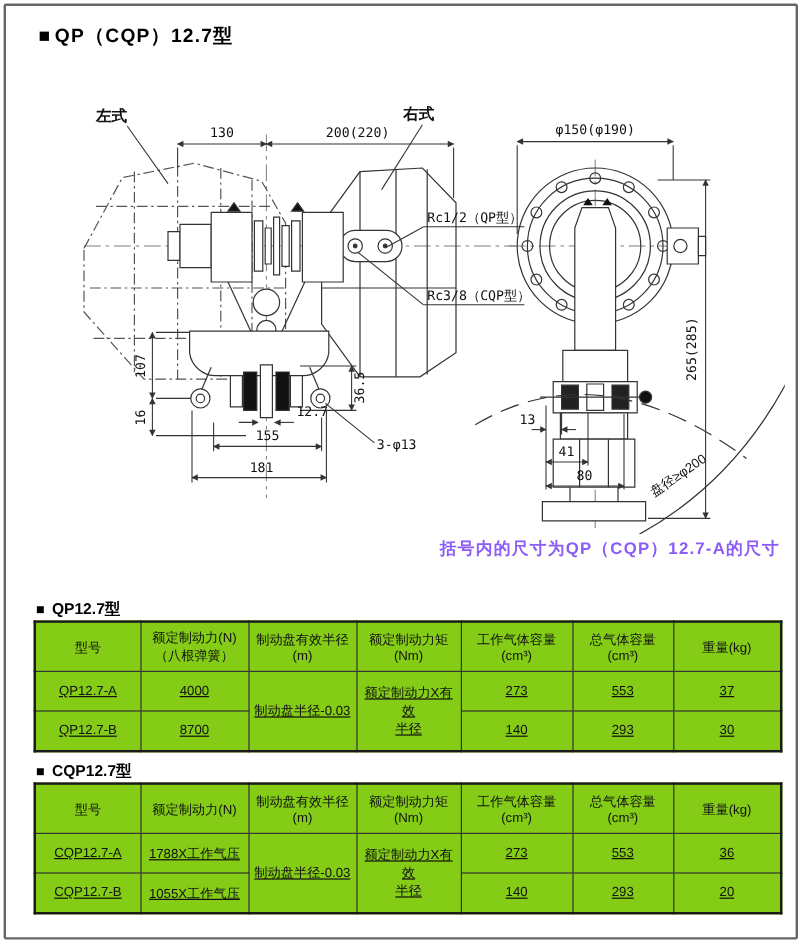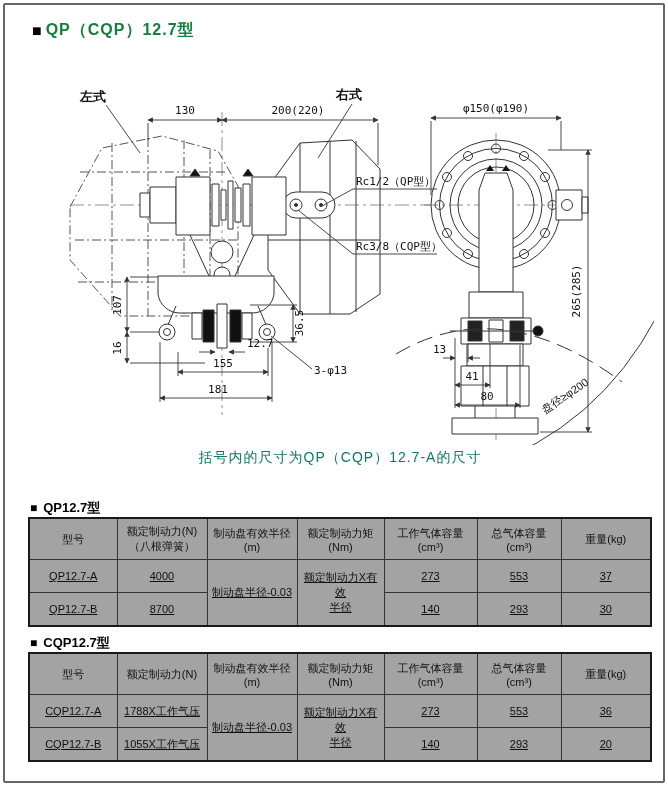--- a/index.html
+++ b/index.html
@@ -1,29 +1,29 @@
 <!DOCTYPE html>
 <html><head>
 <meta charset="utf-8">
 <style>
   html,body{margin:0;padding:0;background:#fff;}
   body{width:668px;height:788px;position:relative;font-family:"Liberation Sans",sans-serif;color:#111;overflow:hidden;}
   .page-border{position:absolute;left:3px;top:3px;right:3px;bottom:5px;border:2px solid #666;border-radius:2px;pointer-events:none;}
   .title-row{position:absolute;left:32px;top:20px;display:flex;align-items:center;gap:4px;}
   .title-marker{font-size:16px;line-height:1;color:#000;}
-  .title-text{font-size:16px;font-weight:700;letter-spacing:1px;color:#15803d;}
+  .title-text{font-size:16px;font-weight:700;letter-spacing:1px;color:#000000;}
   .drawing{position:absolute;left:14px;top:75px;width:640px;height:370px;}
   .dim{font-family:"DejaVu Sans Mono",monospace;font-size:11px;fill:#111;}
   .zh{font-family:"Liberation Sans",sans-serif;font-size:13px;font-weight:700;fill:#111;}
   .zhs{font-family:"Liberation Sans",sans-serif;font-size:11px;fill:#111;}
-  .caption{position:absolute;left:30px;top:449px;width:620px;text-align:center;font-size:14px;font-weight:400;letter-spacing:1px;color:#0f766e;}
+  .caption{position:absolute;left:30px;top:449px;width:620px;text-align:right;font-size:14px;font-weight:700;letter-spacing:1px;color:#8b5cf6;}
   .section-head{position:absolute;left:30px;display:flex;align-items:center;gap:6px;font-size:13px;font-weight:700;color:#000;}
   .section-head .sec-marker{font-size:12px;line-height:1;}
   .sec1{top:499px;} .sec2{top:634px;}
-  table.spec{position:absolute;left:28px;width:622px;border-collapse:collapse;table-layout:fixed;border:2px solid #1a1a1a;background:#a3a3a3;}
+  table.spec{position:absolute;left:28px;width:622px;border-collapse:collapse;table-layout:fixed;border:2px solid #1a1a1a;background:#84cc16;}
   .t1{top:517px;} .t2{top:652px;}
   table.spec th, table.spec td{border:1px solid #333;text-align:center;vertical-align:middle;font-size:11px;font-weight:400;white-space:pre-line;padding:1px 2px;color:#111;}
   table.spec th{height:38px;}
   table.spec td{height:30px;text-decoration:underline;}
   svg line, svg polygon, svg rect, svg circle, svg path{vector-effect:non-scaling-stroke;}
 </style>
 </head>
 <body>
 
 <div class="page-border"></div>

